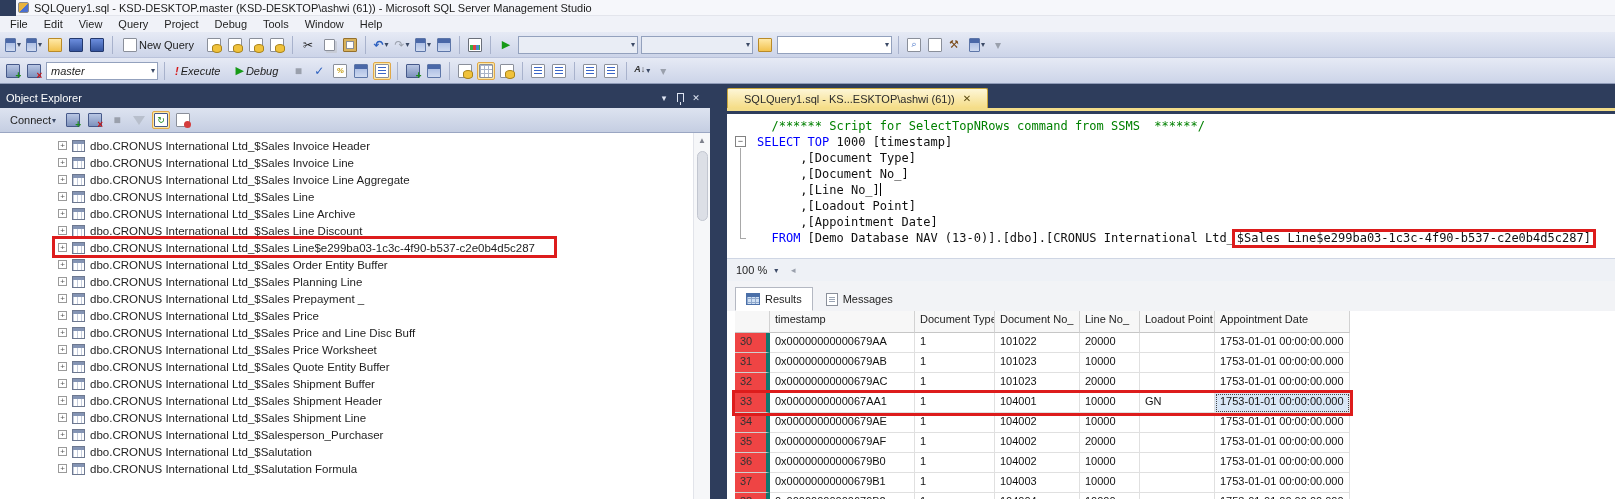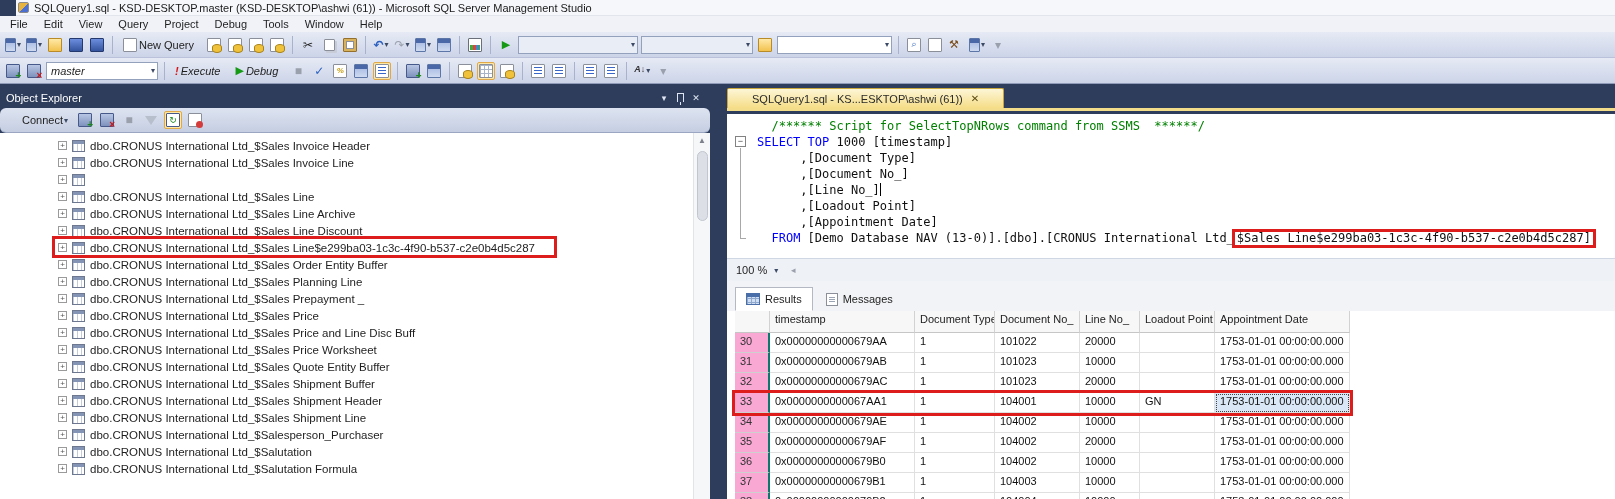--- a/index.html
+++ b/index.html
@@ -63,34 +63,34 @@
   .ic-grid-y { background:#fff; border:1px solid #8a8f9a; background-image:linear-gradient(#aab4c8 1px,transparent 1px),linear-gradient(90deg,#aab4c8 1px,transparent 1px); background-size:4px 4px; }
   .ic-plan { background:#fff; border:1px solid #8a8f9a; color:#c8a018; font-size:8px; line-height:11px; text-align:center; font-weight:bold; }
 
   
   .oe { position:absolute; left:0; top:88px; width:710px; bottom:0; display:flex; flex-direction:column; }
   .oe-title { height:20px; color:#fff; display:flex; align-items:center; padding:0 6px; font-size:11px; }
   .oe-title .sp { flex:1; }
   .oe-title .tico { width:16px; text-align:center; font-size:9px; color:#dfe5f2; }
   .pin-ico { display:inline-block; width:7px; height:9px; border:1px solid #dfe5f2; border-bottom:none; position:relative; }
   .pin-ico::after { content:""; position:absolute; left:2px; bottom:-3px; width:1px; height:3px; background:#dfe5f2; }
-  .oe-connectbar { height:25px; background:linear-gradient(#dde3f0,#c5cee2); display:flex; align-items:center; gap:4px; padding:0 18px; border-bottom:1px solid #9aa6c2;border-radius:6px; }
+  .oe-connectbar { height:25px; background:linear-gradient(#dde3f0,#c5cee2); display:flex; align-items:center; gap:4px; padding:0 6px; border-bottom:1px solid #9aa6c2; }
   .oe-tree { flex:1; background:#fff; position:relative; overflow:hidden; padding-top:4px; }
   .tree-item { height:17px; display:flex; align-items:center; padding-left:58px; gap:5px; white-space:nowrap; position:relative; font-size:11.5px; }
   .expand-box { width:9px; height:9px; border:1px solid #9a9a9a; background:#fff; font-size:8px; line-height:7px; text-align:center; color:#555; flex:none; }
   .table-ico { width:13px; height:12px; background:#fff; border:1px solid #6d7890; flex:none; background-image:linear-gradient(#8494b4 3px,transparent 3px),linear-gradient(90deg,#c4ccdc 1px,transparent 1px); background-size:100% 100%,4px 100%; }
   .tree-hl-box { position:absolute; left:52px; top:-3px; width:505px; height:22px; border:3px solid #dd1c1c; pointer-events:none; z-index:5; }
   .oe-scroll { position:absolute; right:0; top:0; bottom:0; width:17px; background:#f6f7f9; border-left:1px solid #e2e4ea; display:flex; flex-direction:column; align-items:center; }
   .oe-scroll .arr { height:16px; color:#7d818c; font-size:8px; line-height:16px; }
   .oe-scroll .thumb { width:11px; height:70px; background:#dcdfe6; border:1px solid #c2c6d0; border-radius:6px; margin-top:2px; }
 
   
   .pane { position:absolute; left:727px; top:88px; right:0; bottom:0; }
   .tabstrip { position:absolute; left:0; top:0; right:0; height:23px; border-bottom:3px solid #f3dd8a; display:flex; }
-  .doc-tab { background:linear-gradient(#fdf6d7,#f5dd87); border:1px solid #caa73c; border-bottom:none; border-radius:2px 2px 0 0; display:flex; align-items:center; gap:8px; padding:0 24px; font-size:11px; color:#2a2a2a; }
+  .doc-tab { background:linear-gradient(#fdf6d7,#f5dd87); border:1px solid #caa73c; border-bottom:none; border-radius:2px 2px 0 0; display:flex; align-items:center; gap:8px; padding:0 16px; font-size:11px; color:#2a2a2a; }
   .doc-tab .close { font-size:10px; color:#5a4a12; }
   .editor { position:absolute; left:0; top:26px; right:0; height:144px; background:#fff; font-family:"DejaVu Sans Mono","Liberation Mono",monospace; font-size:12px; line-height:16px; padding:4px 0 0 30px; white-space:pre; }
   .code-line { height:16px; }
   .k { color:#0000ff; }
   .cm { color:#008000; }
   .pl { color:#101010; }
   .boxed { display:inline-block; border:3px solid #dd1c1c; padding:0 2px; margin:-4px -2px; line-height:13px; }
   .caret { display:inline-block; width:1px; height:13px; background:#000; vertical-align:-2px; }
   .collapse-box { position:absolute; left:8px; width:11px; height:11px; border:1px solid #828282; background:#fff; font-size:9px; line-height:9px; text-align:center; color:#444; font-family:"Liberation Sans",sans-serif; }
   .guide-v { position:absolute; left:13px; width:1px; background:#a8a8a8; }
@@ -107,21 +107,21 @@
   .rtab-ico-msg { width:12px; height:13px; background:#fff; border:1px solid #8a8f9a; position:relative; }
   .rtab-ico-msg::after { content:""; position:absolute; left:2px; top:3px; right:2px; height:5px; background:linear-gradient(#9aa4b4 1px,transparent 1px); background-size:100% 2px; }
 
   
   .grid-wrap { position:absolute; left:0; top:223px; right:0; bottom:0; background:#fff; overflow:hidden; }
   .grid { position:absolute; left:8px; top:0; }
   .grow { display:flex; height:20px; position:relative; }
   .grow.header { height:22px; }
   .gc { border-right:1px solid #e0e0e0; border-bottom:1px solid #e0e0e0; padding:2px 5px; overflow:hidden; white-space:nowrap; font-size:11px; color:#111; }
   .header .gc { background:#f7f7f7; border-right:1px solid #d2d2d2; border-bottom:1px solid #c6c6c6; color:#222; }
-  .rnum { background:#f9a8d4; border-right:2px solid #0f766e; border-bottom:1px solid #cfcfcf; color:#333; text-align:left; }
+  .rnum { background:#ef4444; border-right:4px solid #0f766e; border-bottom:1px solid #cfcfcf; color:#333; text-align:left; }
   .gc.sel { background:#d9e7f6; outline:1px dotted #444; outline-offset:-2px; }
   .row-hl-box { position:absolute; left:-3px; top:-3px; right:-3px; bottom:-3px; border:3px solid #dd1c1c; pointer-events:none; z-index:6; }
 
   .w0{width:35px;} .w1{width:145px;} .w2{width:80px;} .w3{width:85px;} .w4{width:60px;} .w5{width:75px;} .w6{width:135px;}
 </style>
 </head>
 <body>
 
 <div id="screen">
 
@@ -380,20 +380,21 @@
           <span>dbo.CRONUS International Ltd_$Sales Invoice Header</span>
         </div>
         <div class="tree-item">
           <span class="expand-box">+</span>
           <span class="table-ico"></span>
           <span>dbo.CRONUS International Ltd_$Sales Invoice Line</span>
         </div>
         <div class="tree-item">
           <span class="expand-box">+</span>
           <span class="table-ico"></span>
+          <span>dbo.CRONUS International Ltd_$Sales Invoice Line Aggregate</span>
         </div>
         <div class="tree-item">
           <span class="expand-box">+</span>
           <span class="table-ico"></span>
           <span>dbo.CRONUS International Ltd_$Sales Line</span>
         </div>
         <div class="tree-item">
           <span class="expand-box">+</span>
           <span class="table-ico"></span>
           <span>dbo.CRONUS International Ltd_$Sales Line Archive</span>

